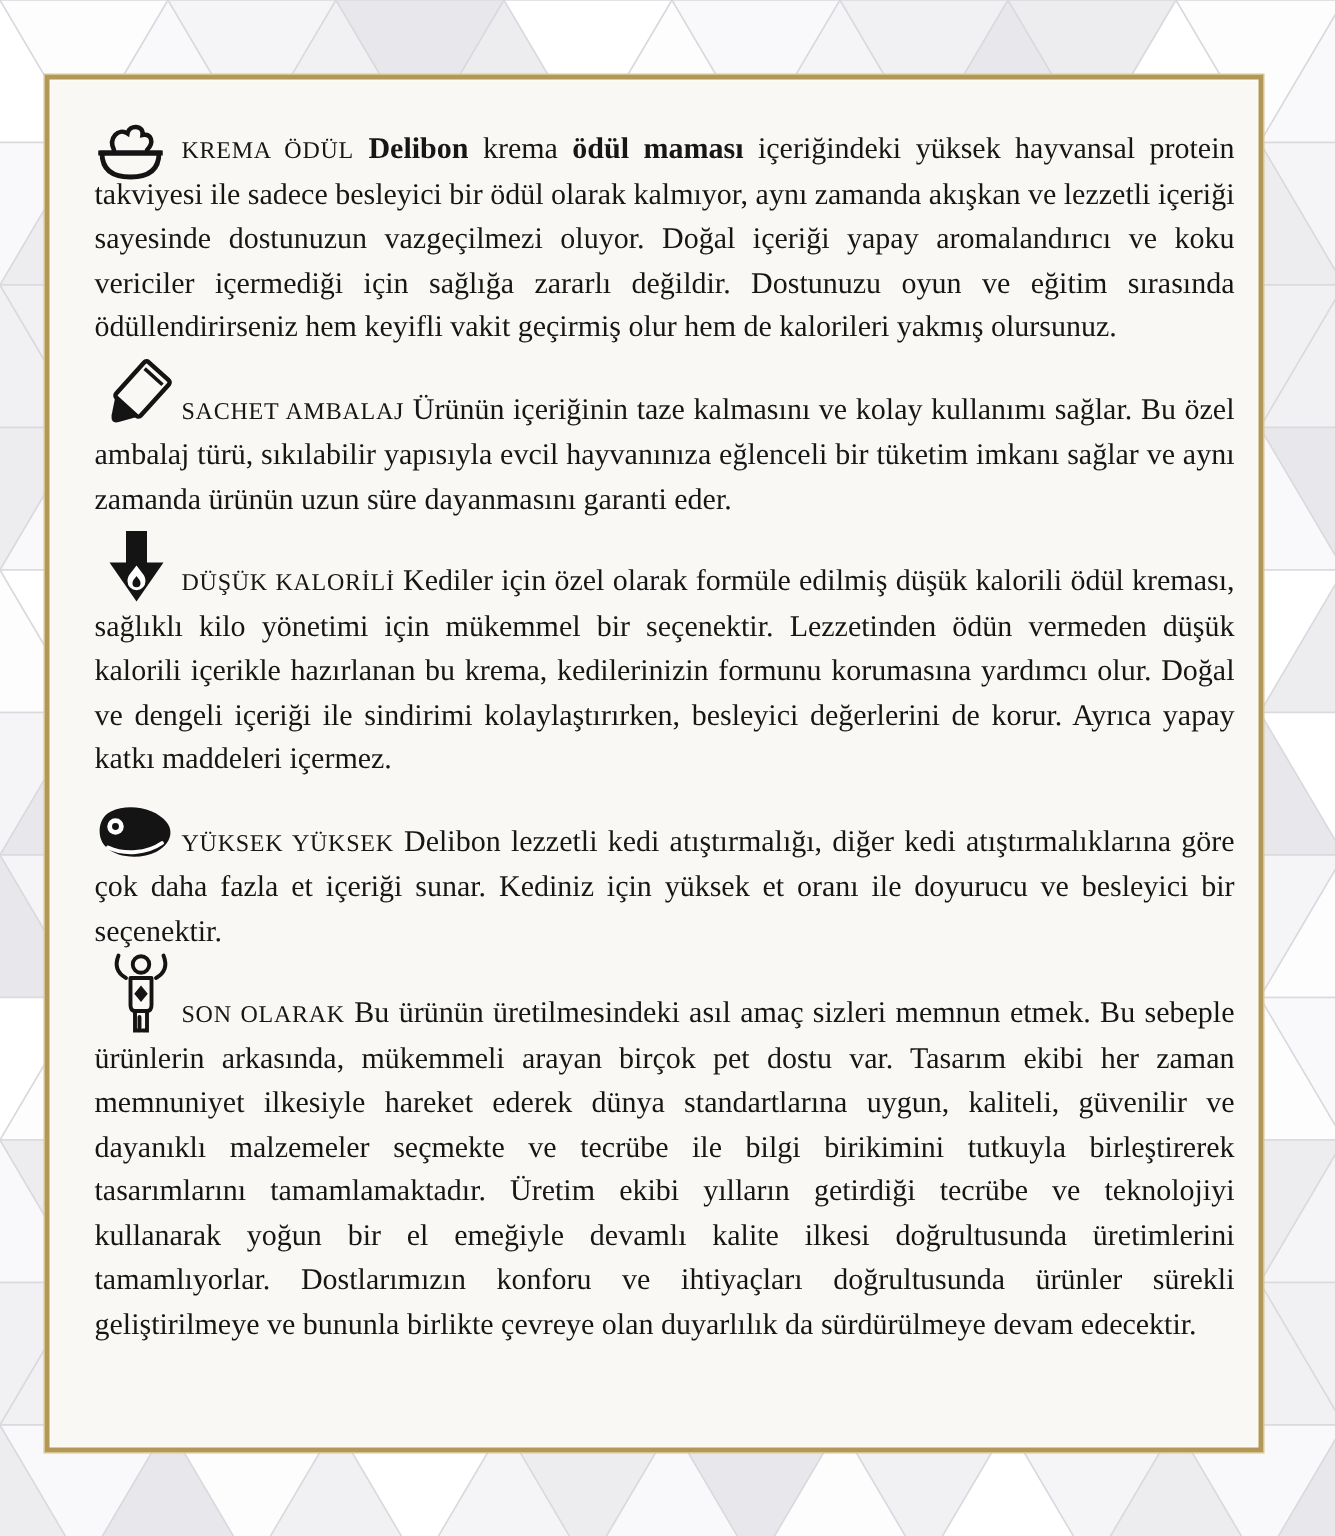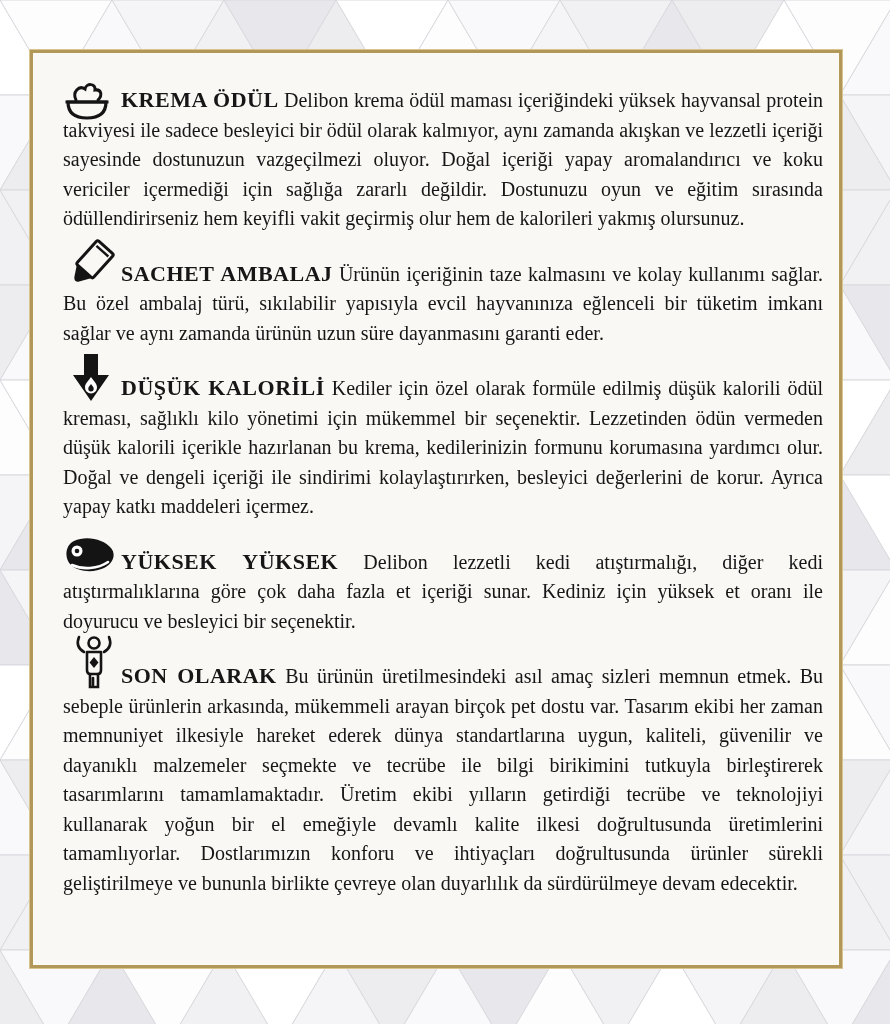--- a/index.html
+++ b/index.html
@@ -22,23 +22,23 @@
   }
   .section{position:relative;margin:0 0 25px 0;}
   .section p{
     margin:0;
     font-size:20px;line-height:29.5px;
     text-align:justify;
     text-indent:58px;
     color:#161616;
   }
   .section .h{
-    font-weight:bold;font-size:22px;letter-spacing:.5px;
-  }
-  .section .b{font-weight:normal;}
+    font-weight:normal;font-size:16px;letter-spacing:.5px;
+  }
+  .section .b{font-weight:bold;}
   .icon{
     position:absolute;left:0;display:block;
   }
   .icon svg{display:block;}
 </style>
 </head>
 <body>
 
 <svg class="bg" aria-hidden="true">
     <polygon points="-112,0 0,0 -56,95" fill="#ededf0" stroke="#d9d9de" stroke-width="1"></polygon>

